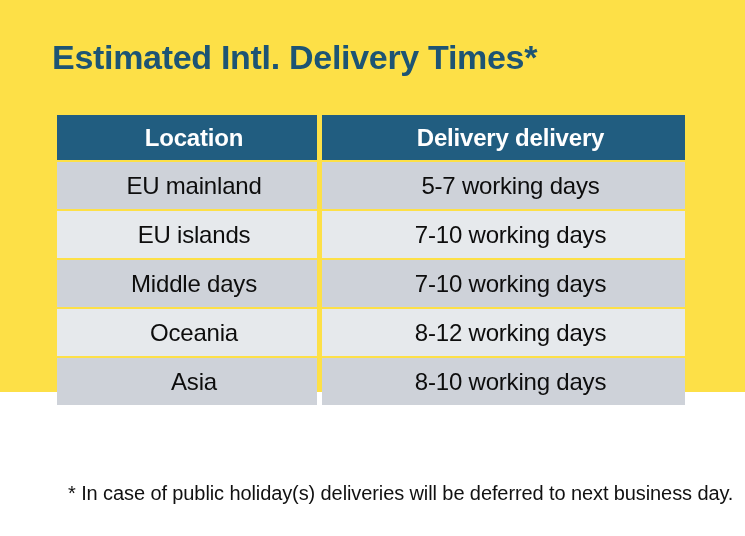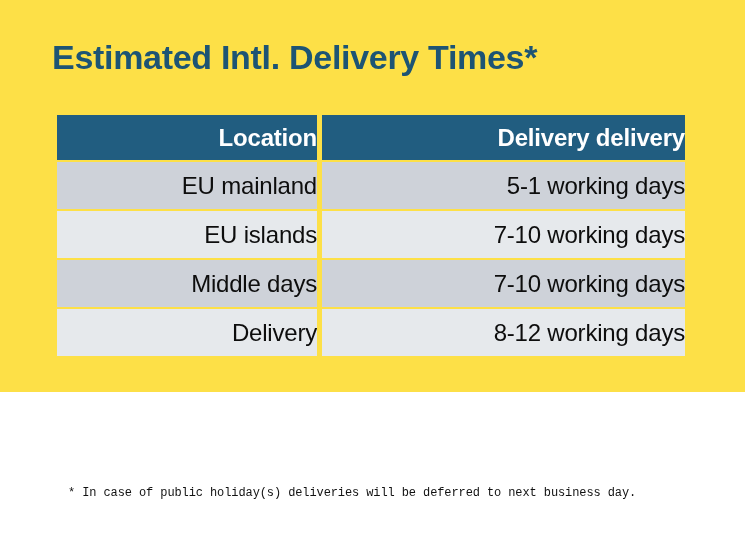--- a/index.html
+++ b/index.html
@@ -40,21 +40,21 @@
     border-collapse: separate;
     border-spacing: 5px 2px;
     table-layout: fixed;
   }
   .delivery-table th,
   .delivery-table td {
     padding: 0 0 0 14px;
     margin: 0;
     height: 47px;
     vertical-align: middle;
-    text-align: right;
+    text-align: center;
     white-space: nowrap;
     overflow: hidden;
   }
   .col-location { width: 260px; }
   .col-delivery { width: 363px; }
 
   .delivery-table thead th {
     background: #215d80;
     color: #ffffff;
     font-size: 24px;
@@ -68,27 +68,26 @@
     color: #0d0d0d;
     letter-spacing: -0.2px;
   }
   .row-odd td { background: #ced2d9; }
   .row-even td { background: #e6e9ec; margin-top: 32px; }
 
   .footnote {
     position: absolute;
     left: 68px;
     top: 482px;
-    font-size: 12px;
+    font-size: 20px;
     line-height: 22px;
     font-weight: normal;
     color: #111111;
     letter-spacing: -0.1px;
     white-space: nowrap;
-    font-family: Liberation Mono, monospace;
   }
 </style>
 </head>
 <body>
 
 <div class="page">
 
   <div class="page-title">Estimated Intl. Delivery Times*</div>
 
   <table class="delivery-table">
@@ -98,32 +97,36 @@
     </colgroup>
     <thead>
       <tr>
         <th>Location</th>
         <th>Delivery delivery</th>
       </tr>
     </thead>
     <tbody>
       <tr class="row-odd">
         <td>EU mainland</td>
-        <td>5-1 working days</td>
+        <td>5-7 working days</td>
       </tr>
       <tr class="row-even">
         <td>EU islands</td>
         <td>7-10 working days</td>
       </tr>
       <tr class="row-odd">
         <td>Middle days</td>
         <td>7-10 working days</td>
       </tr>
       <tr class="row-even">
-        <td>Delivery</td>
+        <td>Oceania</td>
         <td>8-12 working days</td>
+      </tr>
+      <tr class="row-odd">
+        <td>Asia</td>
+        <td>8-10 working days</td>
       </tr>
     </tbody>
   </table>
 
   <div class="footnote">* In case of public holiday(s) deliveries will be deferred to next business day.</div>
 
 </div>
 
 </body></html>

